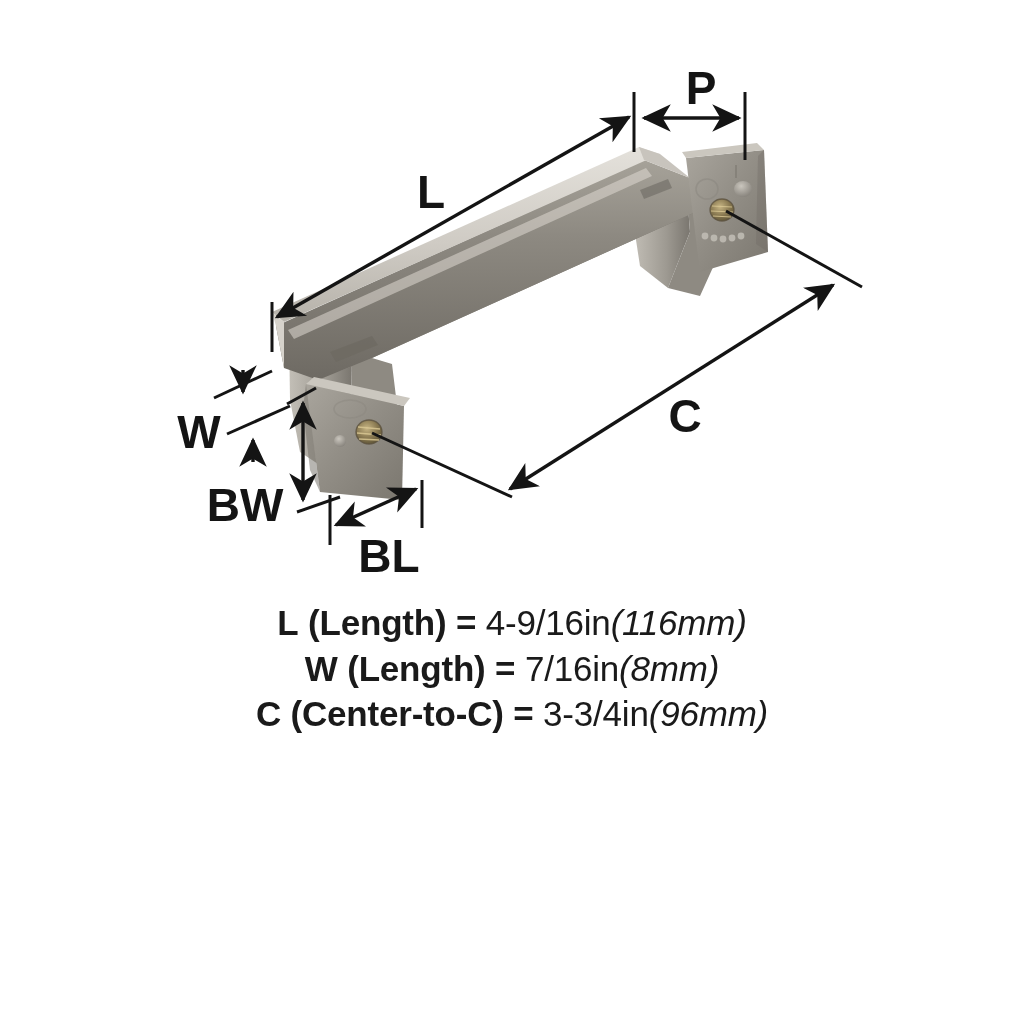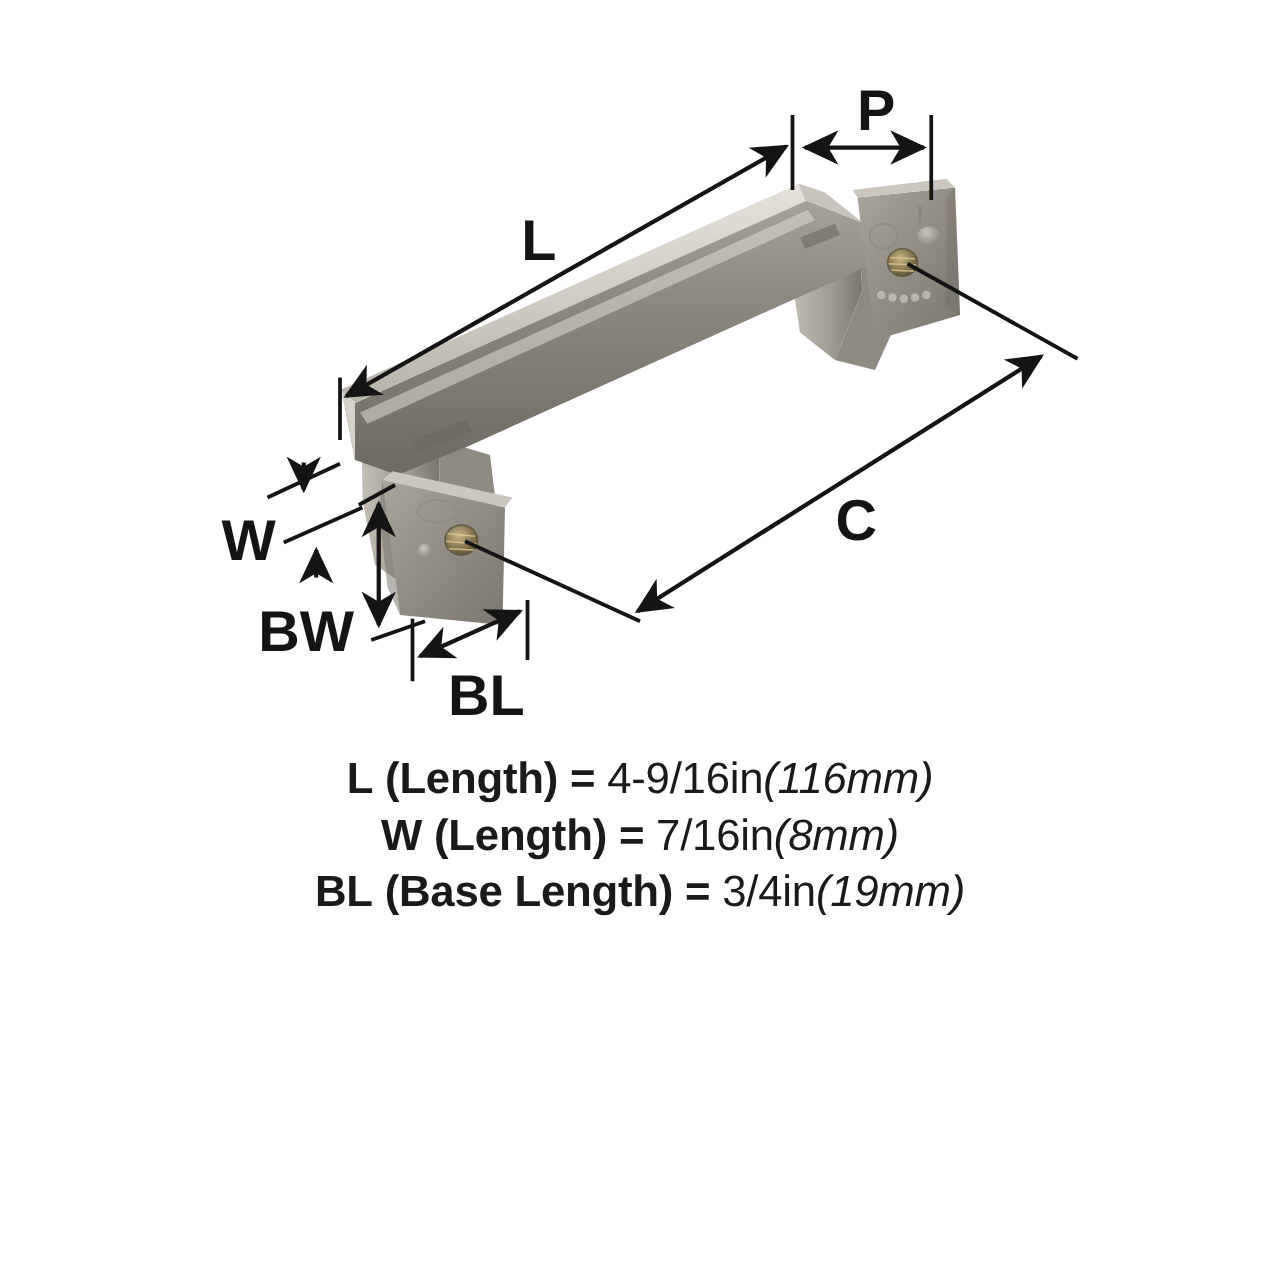--- a/index.html
+++ b/index.html
@@ -264,23 +264,23 @@
     </div>
 
     <div class="spec-line">
       <span class="sym">W</span>
       <span class="name">(Length)</span>
       <span class="eq">=</span>
       <span class="val-in">7/16in</span><span class="val-mm">(8mm)</span>
     </div>
 
 
-
     <div class="spec-line">
-      <span class="sym">BL</span>
-      <span class="name">(Base Length)</span>
+      <span class="sym">C</span>
+      <span class="name">(Center-to-C)</span>
       <span class="eq">=</span>
-      <span class="val-in">3/4in</span><span class="val-mm">(19mm)</span>
+      <span class="val-in">3-3/4in</span><span class="val-mm">(96mm)</span>
     </div>
+
 
 
   </div>
 </div>
 
 </body></html>

